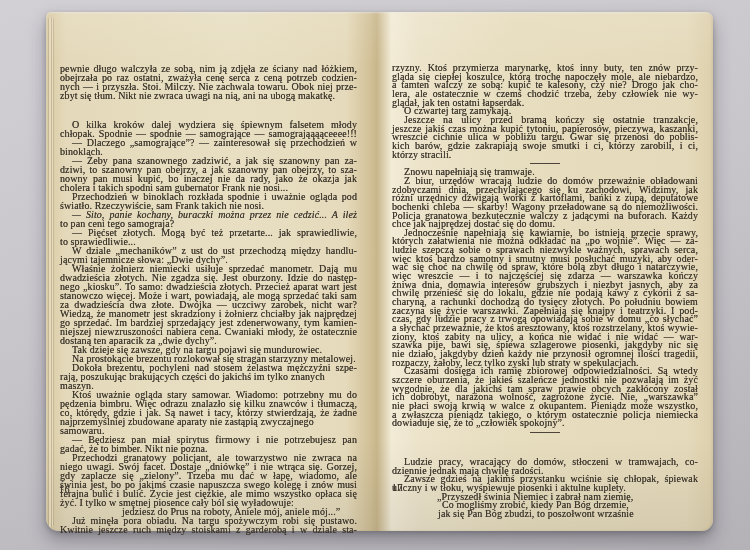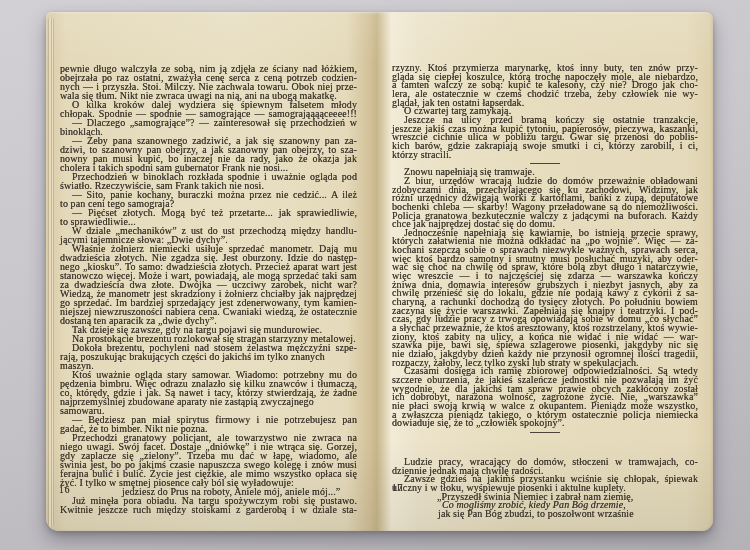--- a/index.html
+++ b/index.html
@@ -44,45 +44,45 @@
 </style>
 </head>
 <body>
 
 <div class="scene">
   <div class="book">
     <div class="page-col col-left" id="col-left">
         <div class="line l-j">pewnie długo walczyła ze sobą, nim ją zdjęła ze ściany nad łóżkiem,</div>
         <div class="line l-j">obejrzała po raz ostatni, zważyła cenę serca z ceną potrzeb codzien-</div>
         <div class="line l-j">nych — i przyszła. Stoi. Milczy. Nie zachwala towaru. Obok niej prze-</div>
-        <div class="line l-e">wala się tłum. Nikt nie zwraca uwagi na nią, ani na ubogą makatkę.</div>
-        <div class="line l-j" style="padding-left: 12px;">O kilka kroków dalej wydziera się śpiewnym falsetem młody</div>
+        <div class="line l-e">zbyt się tłum. Nikt nie zwraca uwagi na nią, ani na ubogą makatkę.</div>
+        <div class="line l-j" style="padding-left: 12px; margin-top: 20px;">O kilka kroków dalej wydziera się śpiewnym falsetem młody</div>
         <div class="line l-j">chłopak. Spodnie — spodnie — samogrające — samogrająąąąceeee!!!</div>
         <div class="line l-j" style="padding-left: 12px;">— Dlaczego „samogrające”? — zainteresował się przechodzień w</div>
         <div class="line l-e">binoklach.</div>
         <div class="line l-j" style="padding-left: 12px;">— Żeby pana szanownego zadziwić, a jak się szanowny pan za-</div>
         <div class="line l-j">dziwi, to szanowny pan obejrzy, a jak szanowny pan obejrzy, to sza-</div>
         <div class="line l-j">nowny pan musi kupić, bo inaczej nie da rady, jako że okazja jak</div>
         <div class="line l-e">cholera i takich spodni sam gubernator Frank nie nosi...</div>
         <div class="line l-j" style="padding-left: 12px;">Przechodzień w binoklach rozkłada spodnie i uważnie ogląda pod</div>
         <div class="line l-e">światło. Rzeczywiście, sam Frank takich nie nosi.</div>
-        <div class="line l-j" style="padding-left: 12px;">— Sito, panie kochany, buraczki można przez nie cedzić... A ileż</div>
+        <div class="line l-j" style="padding-left: 12px; font-style: italic;">— Sito, panie kochany, buraczki można przez nie cedzić... A ileż</div>
         <div class="line l-e">to pan ceni tego samograja?</div>
         <div class="line l-j" style="padding-left: 12px;">— Pięćset złotych. Mogą być też przetarte... jak sprawiedliwie,</div>
         <div class="line l-e">to sprawiedliwie...</div>
         <div class="line l-j" style="padding-left: 12px;">W dziale „mechaników” z ust do ust przechodzą między handlu-</div>
         <div class="line l-e">jącymi tajemnicze słowa: „Dwie dychy”.</div>
         <div class="line l-j" style="padding-left: 12px;">Właśnie żołnierz niemiecki usiłuje sprzedać manometr. Dają mu</div>
         <div class="line l-j">dwadzieścia złotych. Nie zgadza się. Jest oburzony. Idzie do następ-</div>
         <div class="line l-j">nego „kiosku”. To samo: dwadzieścia złotych. Przecież aparat wart jest</div>
         <div class="line l-j">stanowczo więcej. Może i wart, powiadają, ale mogą sprzedać taki sam</div>
         <div class="line l-j">za dwadzieścia dwa złote. Dwójka — uczciwy zarobek, nicht war?</div>
         <div class="line l-j">Wiedzą, że manometr jest skradziony i żołnierz chciałby jak najprędzej</div>
         <div class="line l-j">go sprzedać. Im bardziej sprzedający jest zdenerwowany, tym kamien-</div>
-        <div class="line l-j">niejszej niewzruszoności nabiera cena. Cwaniaki wiedzą, że ostatecznie</div>
+        <div class="line l-j">niejszej niewzruszoności nabiera cena. Cwaniaki młody, że ostatecznie</div>
         <div class="line l-e">dostaną ten aparacik za „dwie dychy”.</div>
         <div class="line l-e" style="padding-left: 12px;">Tak dzieje się zawsze, gdy na targu pojawi się mundurowiec.</div>
         <div class="line l-e" style="padding-left: 12px;">Na prostokącie brezentu rozlokował się stragan starzyzny metalowej.</div>
         <div class="line l-j" style="padding-left: 12px;">Dokoła brezentu, pochyleni nad stosem żelastwa mężczyźni szpe-</div>
         <div class="line l-e">rają, poszukując brakujących części do jakichś im tylko znanych maszyn.</div>
         <div class="line l-j" style="padding-left: 12px;">Ktoś uważnie ogląda stary samowar. Wiadomo: potrzebny mu do</div>
         <div class="line l-j">pędzenia bimbru. Więc odrazu znalazło się kilku znawców i tłumaczą,</div>
         <div class="line l-j">co, którędy, gdzie i jak. Są nawet i tacy, którzy stwierdzają, że żadne</div>
         <div class="line l-e">najprzemyślniej zbudowane aparaty nie zastąpią zwyczajnego samowaru.</div>
         <div class="line l-j" style="padding-left: 12px;">— Będziesz pan miał spirytus firmowy i nie potrzebujesz pan</div>
@@ -112,21 +112,21 @@
         <div class="line l-d"></div>
         <div class="line l-e" style="padding-left: 12px;">Znowu napełniają się tramwaje.</div>
         <div class="line l-j" style="padding-left: 12px;">Z biur, urzędów wracają ludzie do domów przeważnie obładowani</div>
         <div class="line l-j">zdobyczami dnia, przechylającego się ku zachodowi, Widzimy, jak</div>
         <div class="line l-j">różni urzędnicy dźwigają worki z kartoflami, bańki z zupą, deputatowe</div>
         <div class="line l-j">bochenki chleba — skarby! Wagony przeładowane są do niemożliwości.</div>
         <div class="line l-j">Policja granatowa bezkutecznie walczy z jadącymi na buforach. Każdy</div>
         <div class="line l-e">chce jak najprędzej dostać się do domu.</div>
         <div class="line l-j" style="padding-left: 12px;">Jednocześnie napełniają się kawiarnie, bo istnieją przecie sprawy,</div>
         <div class="line l-j">których załatwienia nie można odkładać na „po wojnie”. Więc — za-</div>
-        <div class="line l-j">kochani szepczą sobie o sprawach niezwykle ważnych, sprawach serca,</div>
+        <div class="line l-j">ludzie szepczą sobie o sprawach niezwykle ważnych, sprawach serca,</div>
         <div class="line l-j">więc ktoś bardzo samotny i smutny musi posłuchać muzyki, aby oder-</div>
         <div class="line l-j">wać się choć na chwilę od spraw, które bolą zbyt długo i natarczywie,</div>
         <div class="line l-j">więc wreszcie — i to najczęściej się zdarza — warszawka kończy</div>
         <div class="line l-j">żniwa dnia, domawia interesów grubszych i niezbyt jasnych, aby za</div>
         <div class="line l-j">chwilę przenieść się do lokalu, gdzie nie podają kawy z cykorii z sa-</div>
         <div class="line l-j">charyną, a rachunki dochodzą do tysięcy złotych. Po południu bowiem</div>
         <div class="line l-j">zaczyna się życie warszawki. Zapełniają się knajpy i teatrzyki. I pod-</div>
         <div class="line l-j">czas, gdy ludzie pracy z trwogą opowiadają sobie w domu „co słychać”</div>
         <div class="line l-j">a słychać przeważnie, że ktoś aresztowany, ktoś rozstrzelany, ktoś wywie-</div>
         <div class="line l-j">ziony, ktoś zabity na ulicy, a końca nie widać i nie widać — war-</div>
@@ -139,19 +139,19 @@
         <div class="line l-j">ich dobrobyt, narażona wolność, zagrożone życie. Nie, „warszawka”</div>
         <div class="line l-j">nie płaci swoją krwią w walce z okupantem. Pieniądz może wszystko,</div>
         <div class="line l-j">a zwłaszcza pieniądz takiego, o którym ostatecznie policja niemiecka</div>
         <div class="line l-e">dowiaduje się, że to „człowiek spokojny”.</div>
         <div class="line l-D"></div>
         <div class="line l-j" style="padding-left: 12px;">Ludzie pracy, wracający do domów, stłoczeni w tramwajach, co-</div>
         <div class="line l-e">dziennie jednak mają chwilę radości.</div>
         <div class="line l-j" style="padding-left: 12px;">Zawsze gdzieś na jakimś przystanku wciśnie się chłopak, śpiewak</div>
         <div class="line l-e">uliczny i w tłoku, wyśpiewuje piosenki i aktulne kuplety.</div>
         <div class="line l-e" style="padding-left: 45px;">„Przyszedł świnia Niemiec i zabrał nam ziemię,</div>
-        <div class="line l-e" style="padding-left: 50px; font-style: italic;">Co mogliśmy zrobić, kiedy Pan Bóg drzemie,</div>
+        <div class="line l-e" style="padding-left: 50px;">Co mogliśmy zrobić, kiedy Pan Bóg drzemie,</div>
         <div class="line l-e" style="padding-left: 46px;">jak się Pan Bóg zbudzi, to poszołwont wrzaśnie</div>
       </div>
     <div class="pn pn-left">16</div>
     <div class="pn pn-right">17</div>
   </div>
 </div>
 
 </body></html>

